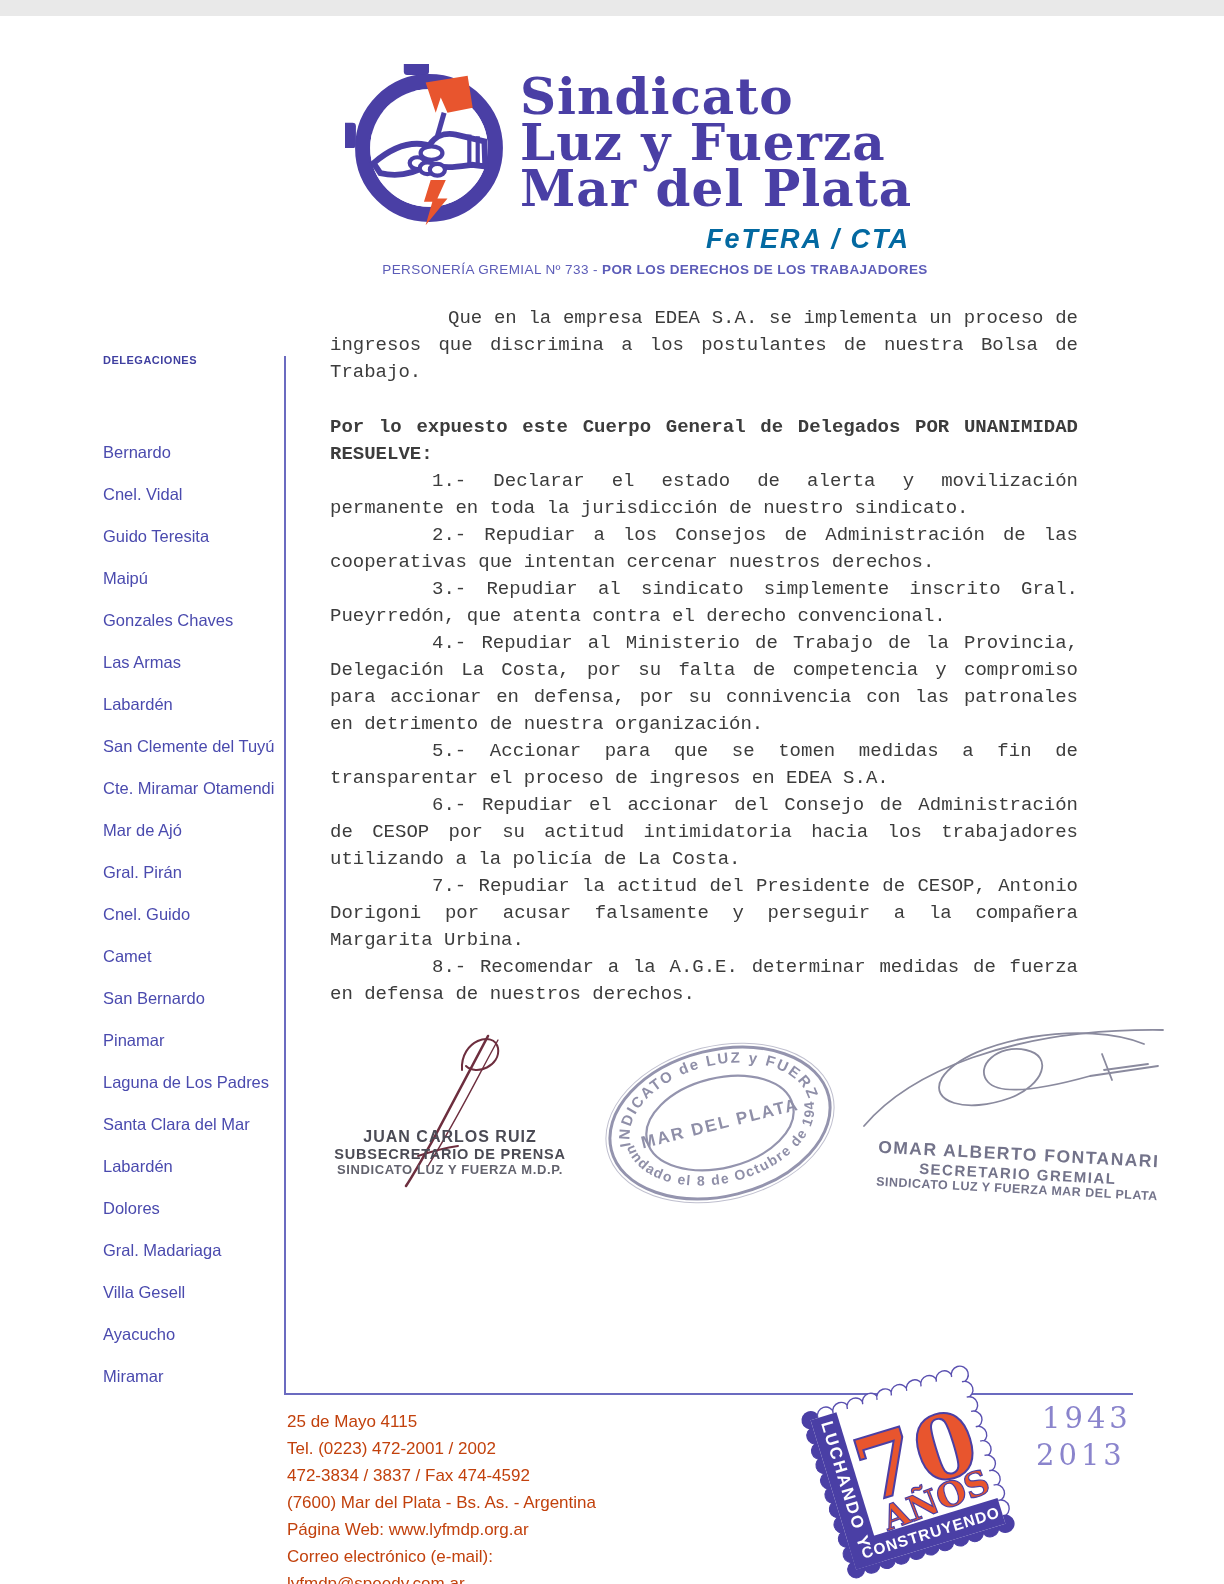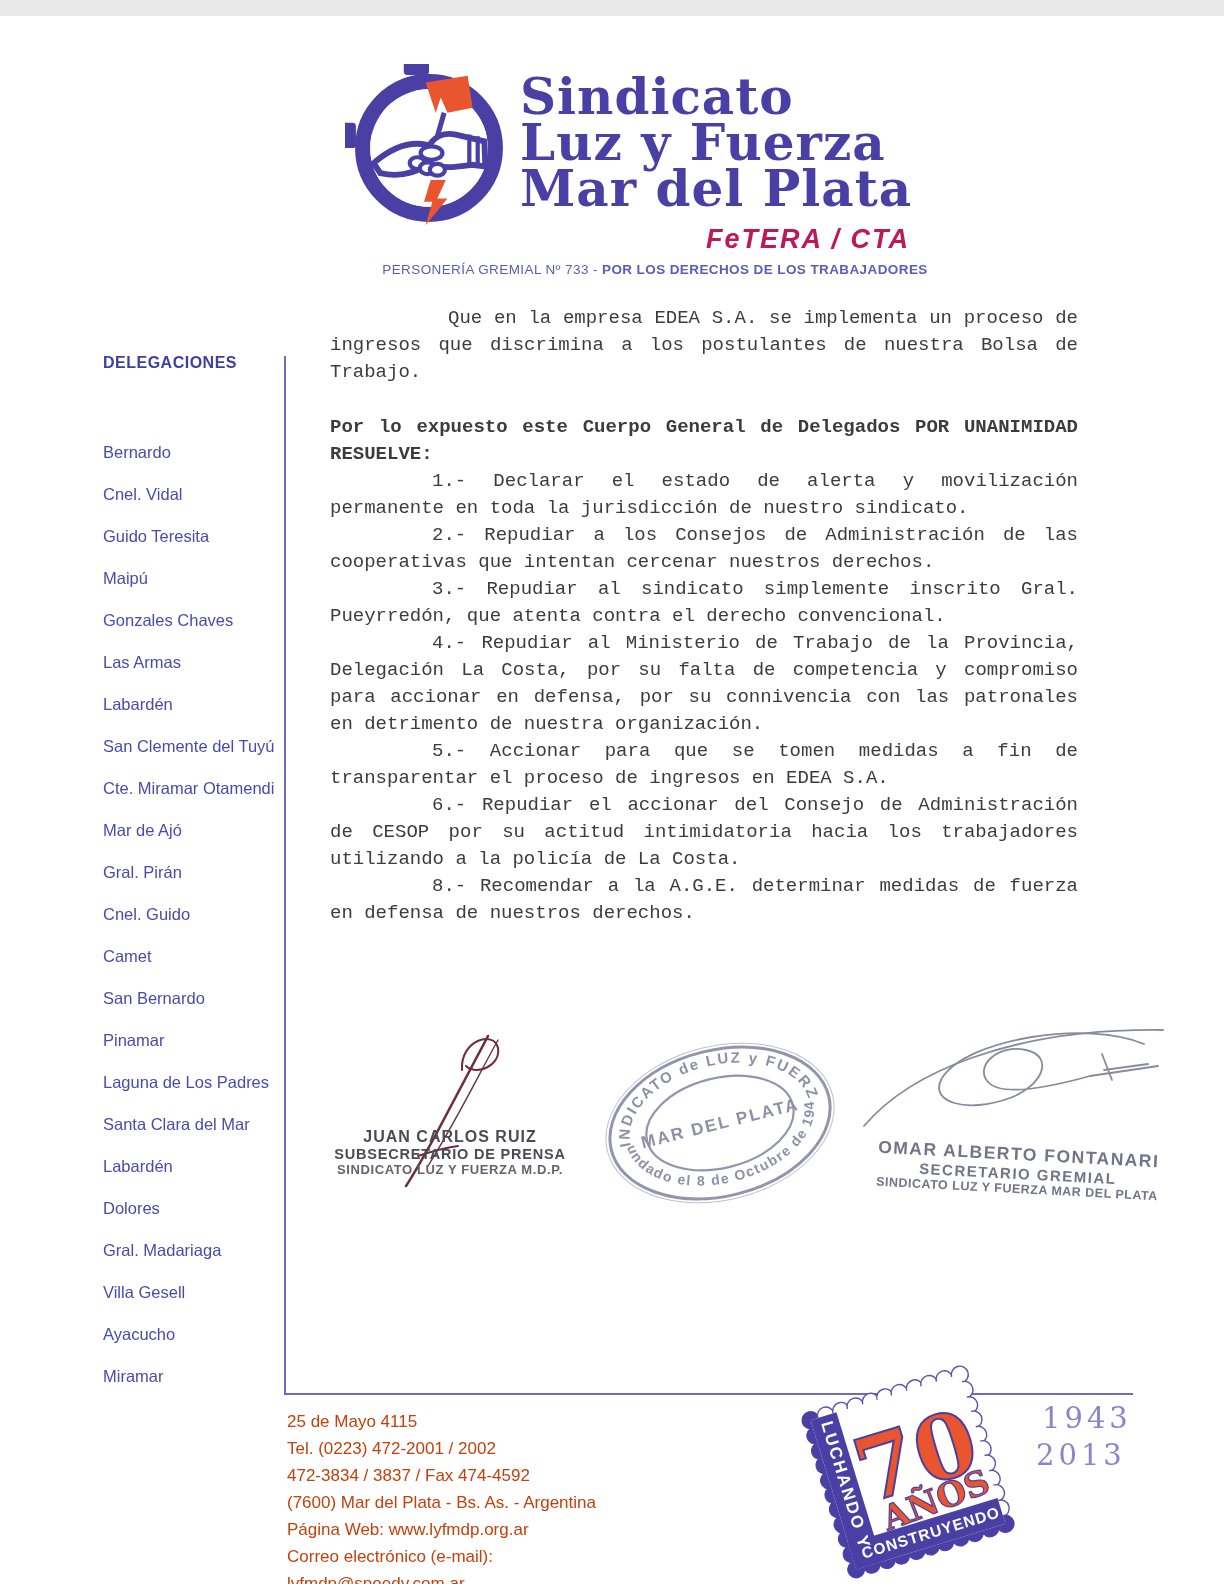--- a/index.html
+++ b/index.html
@@ -8,26 +8,26 @@
     background:#ffffff;overflow:hidden;
     font-family:"Liberation Sans",sans-serif;color:#3f3f3f;
   }
   .abs{position:absolute;}
   
   .org-title{
     font-family:"DejaVu Serif",serif;font-weight:bold;color:#4a3fa5;
     font-size:50px;line-height:46px;letter-spacing:1px;
   }
   .federation{
-    font-style:italic;font-weight:bold;color:#be185d;font-size:27px;letter-spacing:2px;
+    font-style:italic;font-weight:bold;color:#0369a1;font-size:27px;letter-spacing:2px;
   }
   .credential{font-size:13.5px;color:#5c5cb8;letter-spacing:.4px;text-align:center;width:650px;}
   .credential b{font-weight:bold;}
   
-  .sb-heading{font-size:16px;font-weight:bold;color:#3f3fa0;letter-spacing:.5px;}
+  .sb-heading{font-size:11px;font-weight:bold;color:#3f3fa0;letter-spacing:.5px;}
   .sb-item{font-size:16.5px;color:#4a4aae;line-height:42px;height:42px;white-space:nowrap;}
   .vline{width:2px;background:#6b6bc0;}
   .hline{height:2px;background:#6b6bc0;}
   
   .doc-col{width:748px;font-size:19px;line-height:27px;text-align:justify;color:#3c3c3c;}
   .doc-col p{margin:0;font-family:Liberation Mono, monospace;}
   p.intro{text-indent:118px;}
   p.res-head{font-weight:bold;margin-top:28px;}
   p.item{text-indent:102px;}
   .sig-line{font-size:21px;font-weight:bold;color:#38383a;text-align:center;width:748px;}
@@ -137,20 +137,21 @@
 
   <div class="abs doc-col" style="left:330px;top:289px;">
     <p class="intro">Que en la empresa EDEA S.A. se implementa un proceso de ingresos que discrimina a los postulantes de nuestra Bolsa de Trabajo.</p>
     <p class="res-head">Por lo expuesto este Cuerpo General de Delegados POR UNANIMIDAD RESUELVE:</p>
     <p class="item">1.- Declarar el estado de alerta y movilización permanente en toda la jurisdicción de nuestro sindicato.</p>
     <p class="item">2.- Repudiar a los Consejos de Administración de las cooperativas que intentan cercenar nuestros derechos.</p>
     <p class="item">3.- Repudiar al sindicato simplemente inscrito Gral. Pueyrredón, que atenta contra el derecho convencional.</p>
     <p class="item">4.- Repudiar al Ministerio de Trabajo de la Provincia, Delegación La Costa, por su falta de competencia y compromiso para accionar en defensa, por su connivencia con las patronales en detrimento de nuestra organización.</p>
     <p class="item">5.- Accionar para que se tomen medidas a fin de transparentar el proceso de ingresos en EDEA S.A.</p>
     <p class="item">6.- Repudiar el accionar del Consejo de Administración de CESOP por su actitud intimidatoria hacia los trabajadores utilizando a la policía de La Costa.</p>
+    <p class="item">7.- Repudiar la actitud del Presidente de CESOP, Antonio Dorigoni por acusar falsamente y perseguir a la compañera Margarita Urbina.</p>
     <p class="item">8.- Recomendar a la A.G.E. determinar medidas de fuerza en defensa de nuestros derechos.</p>
   </div>
 
 
   <svg class="abs" style="left:400px;top:1012px;" width="130" height="165" viewBox="0 0 130 165">
     <g fill="none" stroke="#6d2e3e" stroke-width="2.6" stroke-linecap="round">
       <path d="M88,8 C72,38 54,72 34,110 C24,128 14,146 6,158"></path>
       <path d="M98,12 C80,44 60,86 28,138" stroke-width="1.4"></path>
       <path d="M62,42 C60,12 94,2 98,20 C101,38 76,48 66,38" stroke-width="2"></path>
       <path d="M18,128 C30,124 44,120 58,118" stroke-width="2"></path>

